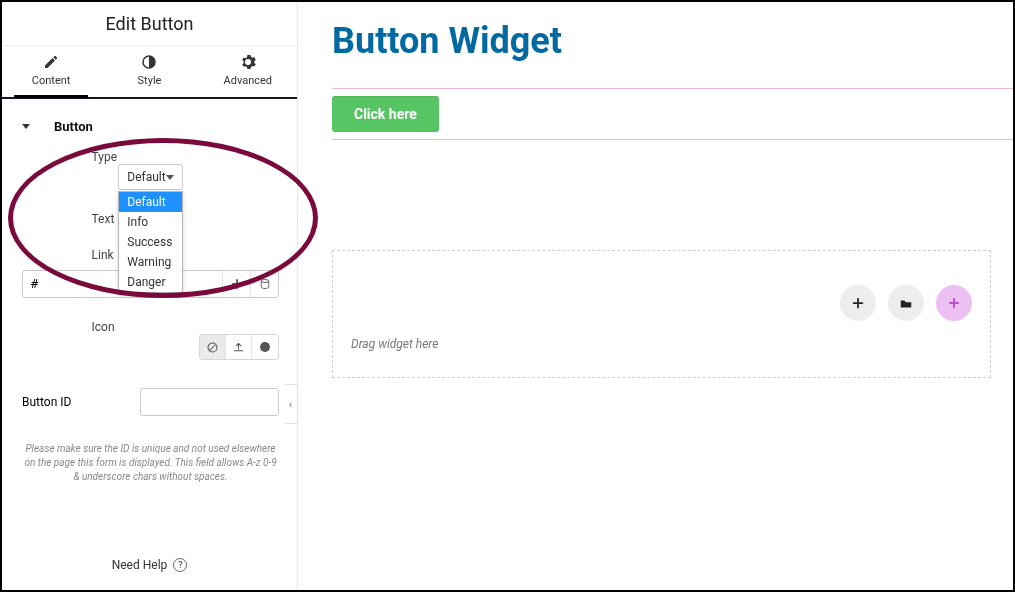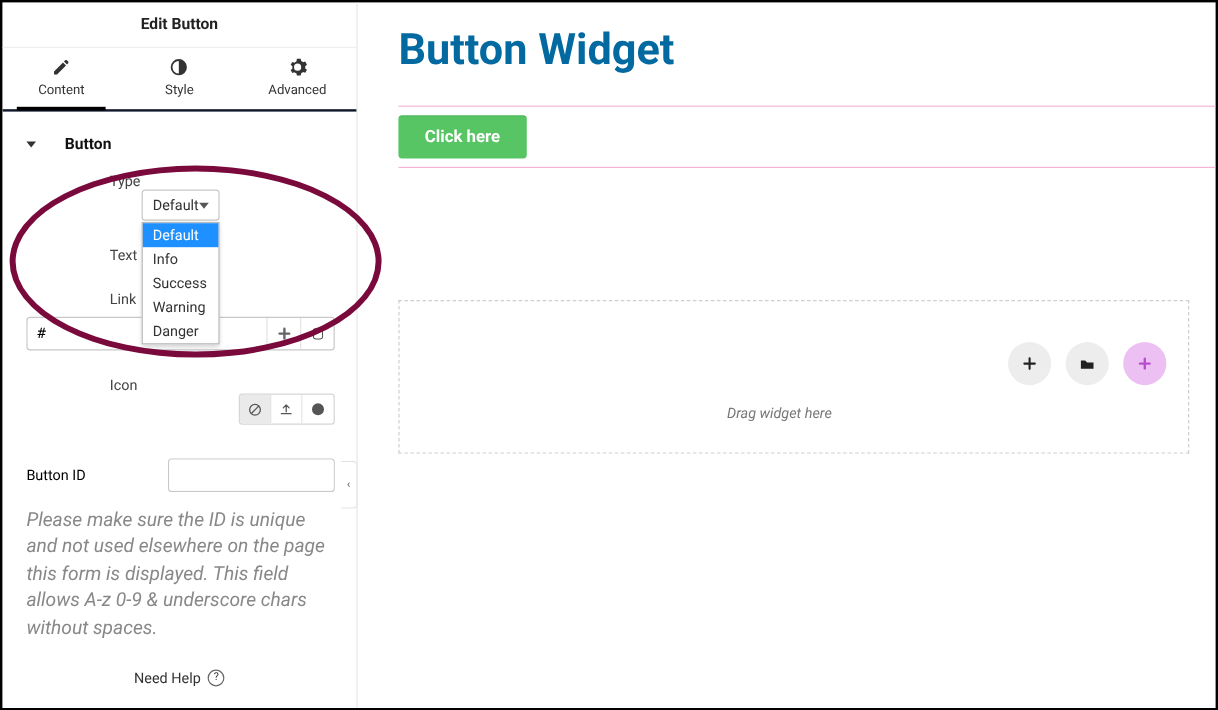--- a/index.html
+++ b/index.html
@@ -1,19 +1,19 @@
 <!DOCTYPE html>
 <html><head>
 <meta charset="utf-8">
 <style>
   * { box-sizing: border-box; margin: 0; padding: 0; font-family: -apple-system, BlinkMacSystemFont, "Segoe UI", Roboto, Arial, sans-serif; }
   body { width: 1015px; height: 592px; border: 2px solid #000; display: flex; overflow: hidden; background: #fff; }
 
   .sidebar { width: 296px; height: 100%; border-right: 1px solid #e6e6e6; position: relative; display:flex; flex-direction:column; }
-  .sb-title { font-size: 13px; font-weight: 700; text-align: center; padding: 11px 0; color:#222; }
+  .sb-title { font-size: 18px; font-weight: 400; text-align: center; padding: 11px 0; color:#222; }
   .sb-tabs { display:flex; border-top:1px solid #eee; border-bottom:2px solid #0f172a; }
   .sb-tab { flex:1; text-align:center; padding: 8px 0 10px; font-size:11px; color:#333; cursor:pointer; position:relative; }
   .sb-tab.active::after { content:""; position:absolute; left:12px; right:12px; bottom:-1px; height:3px; background:#000; }
   .sb-tab .ticon { display:block; margin:0 auto 4px; width:16px; height:16px; }
 
   .sb-body { position:relative; padding: 14px 18px 0 20px; flex:1; overflow:visible; }
   .section-head { font-size:13px; font-weight:700; color:#111; padding:6px 0 16px; display:flex; align-items:center; gap:24px; }
   .caret-down { width:0; height:0; border-left:4px solid transparent; border-right:4px solid transparent; border-top:5px solid #333; display:inline-block; }
   .form-row { display:flex; align-items:center; font-size:12px; color:#333; margin-bottom:22px;flex-direction:column; }
   .form-row .lab { width:118px; color:#444; display:flex; align-items:center; gap:6px; }
@@ -31,40 +31,40 @@
   .icon-btns { display:flex; gap:0; margin-left:auto; border:1px solid #d6d6d6; border-radius:3px; overflow:hidden; }
   .icon-btns .ib { width:26px; height:24px; display:flex; align-items:center; justify-content:center; font-size:12px; cursor:pointer; border-right:1px solid #e6e6e6; }
   .icon-btns .ib:last-child { border-right:none; }
   .icon-btns .ib.active { background:#eaeaea; }
 
   .bid-row { display:flex; align-items:center; font-size:12px; margin-top:28px; }
   .bid-row .lab { width:118px; }
   .bid-row .wrap { flex:1; display:flex; border:1px solid #c8c8c8; border-radius:3px; height:28px; overflow:hidden; }
   .bid-row input { flex:1; border:none; padding:0 8px; font-size:12px; outline:none; }
 
-  .hint { font-size:16px; font-style:italic; color:#888; line-height:1.4; margin-top:12px; }
+  .hint { font-size:10px; font-style:italic; color:#888; line-height:1.4; margin-top:26px;text-align:center; }
 
   .need-help { position:absolute; bottom:18px; left:0; right:0; text-align:center; font-size:12px; color:#333; display:flex; align-items:center; justify-content:center; gap:6px; }
   .q-circ { width:14px; height:14px; border:1px solid #666; border-radius:50%; font-size:9px; display:inline-flex; align-items:center; justify-content:center; }
 
   .ellipse-annot { position:absolute; pointer-events:none; border:5px solid #7a0a3c; border-radius:50%; width:310px; height:160px; left:8px; top:138px; z-index:50; }
 
   .collapse-chip { position:absolute; right:-1px; top:382px; width:14px; height:40px; background:#fff; border:1px solid #e2e2e2; border-left:none; border-radius:0 4px 4px 0; display:flex; align-items:center; justify-content:center; font-size:10px; color:#666; cursor:pointer; }
 
   
   .main { flex:1; padding: 18px 0 0 34px; position:relative; }
   .page-h1 { color:#0369a1; font-size:36px; font-weight:700; margin-bottom:26px; }
   .widget-sel { border-top:1px solid #f5b6d6; border-bottom:1px solid #f5b6d6; padding:7px 0; margin-right:0; }
   .cta-btn { background:#58c564; color:#fff; border:none; border-radius:3px; height:36px; padding:0 22px; font-size:14px; font-weight:700; cursor:pointer; box-shadow:0 1px 0 rgba(0,0,0,.08) inset; }
 
   .dropzone { margin-top:110px; margin-right:22px; border:1px dashed #cfcfcf; padding:34px 18px 26px; text-align:right; position:relative; }
   .dz-actions { display:inline-flex; gap:12px; }
   .dz-b { width:36px; height:36px; border-radius:50%; background:#ededed; display:flex; align-items:center; justify-content:center; font-size:16px; cursor:pointer; }
   .dz-b.ai { background:#edc0f3; }
-  .dz-cap { margin-top:16px; font-size:12px; font-style:italic; color:#777; text-align:center; padding-right:24px; }
+  .dz-cap { margin-top:16px; font-size:12px; font-style:italic; color:#777; text-align:left; padding-right:24px; }
 
   .ai-spark { display:inline-block; width:10px; height:10px; position:relative; }
   .ai-spark::before, .ai-spark::after { content:""; position:absolute; background:#b84dd1; }
   .ai-spark.pink::before, .ai-spark.pink::after { background:#c32a6b; }
   .ai-spark.gray::before, .ai-spark.gray::after { background:#666; }
   .ai-spark::before { left:4px; top:0; width:2px; height:10px; border-radius:1px; }
   .ai-spark::after  { left:0; top:4px; width:10px; height:2px; border-radius:1px; }
 
   svg { display:block; }
 </style>

